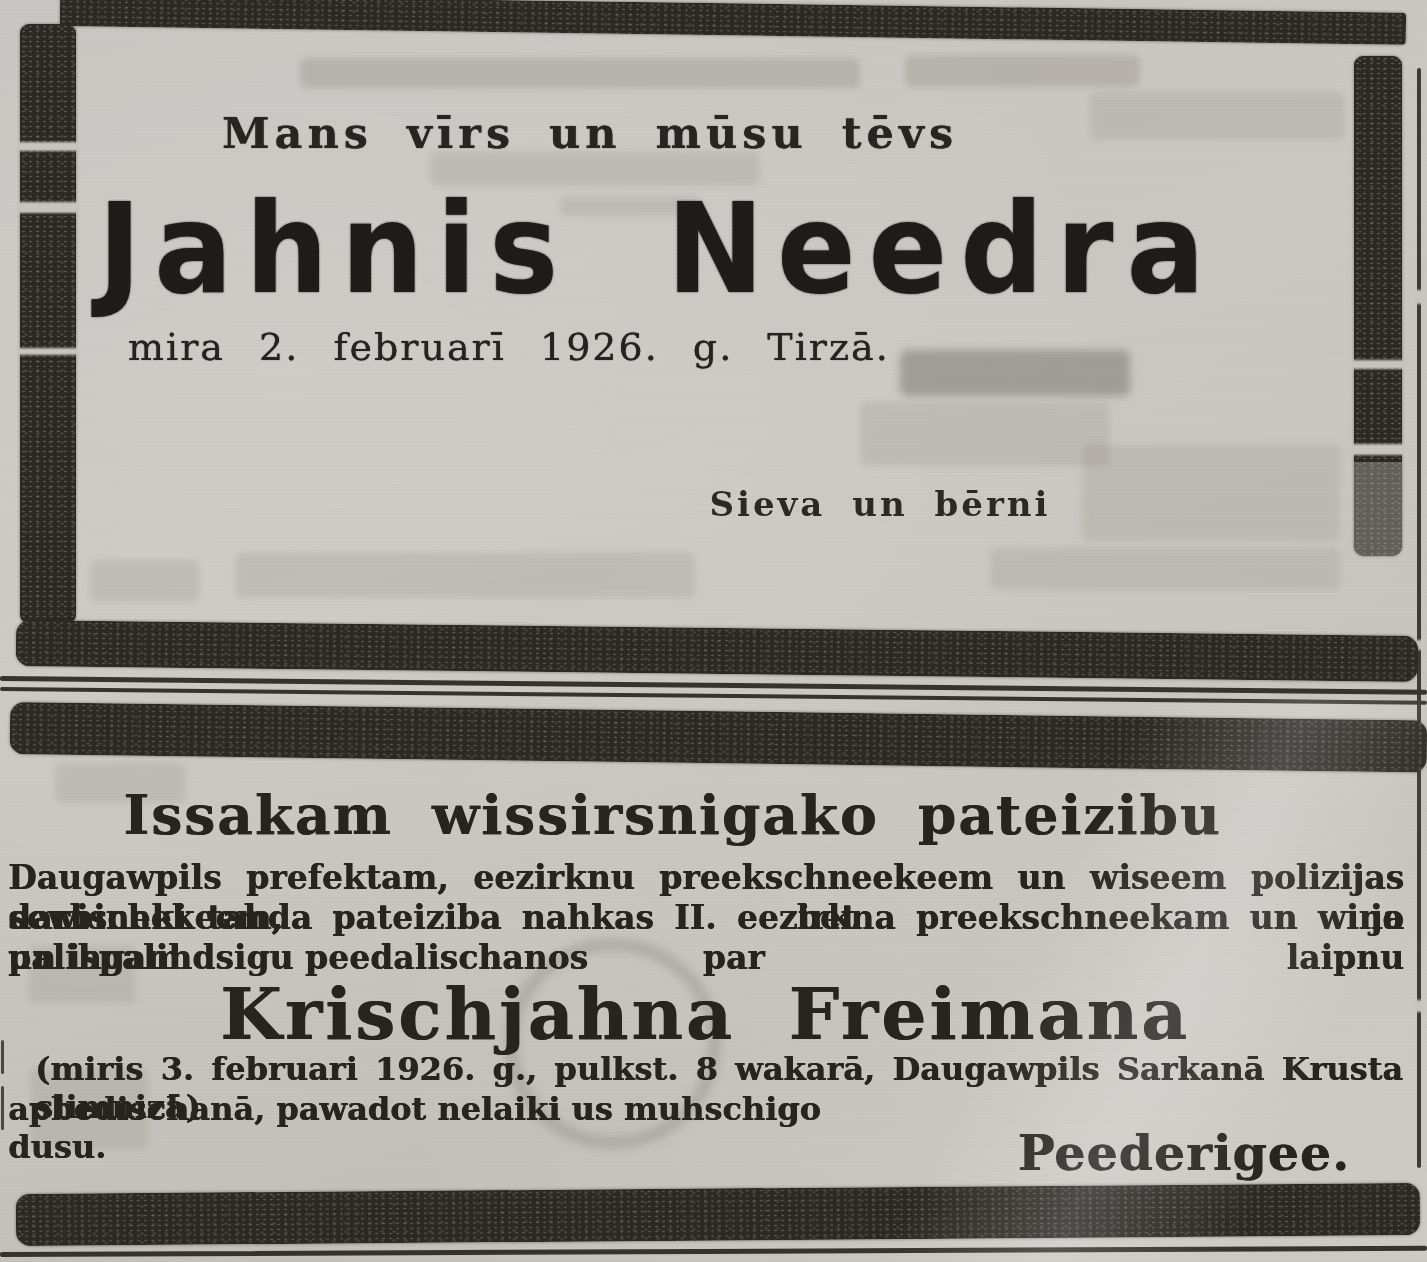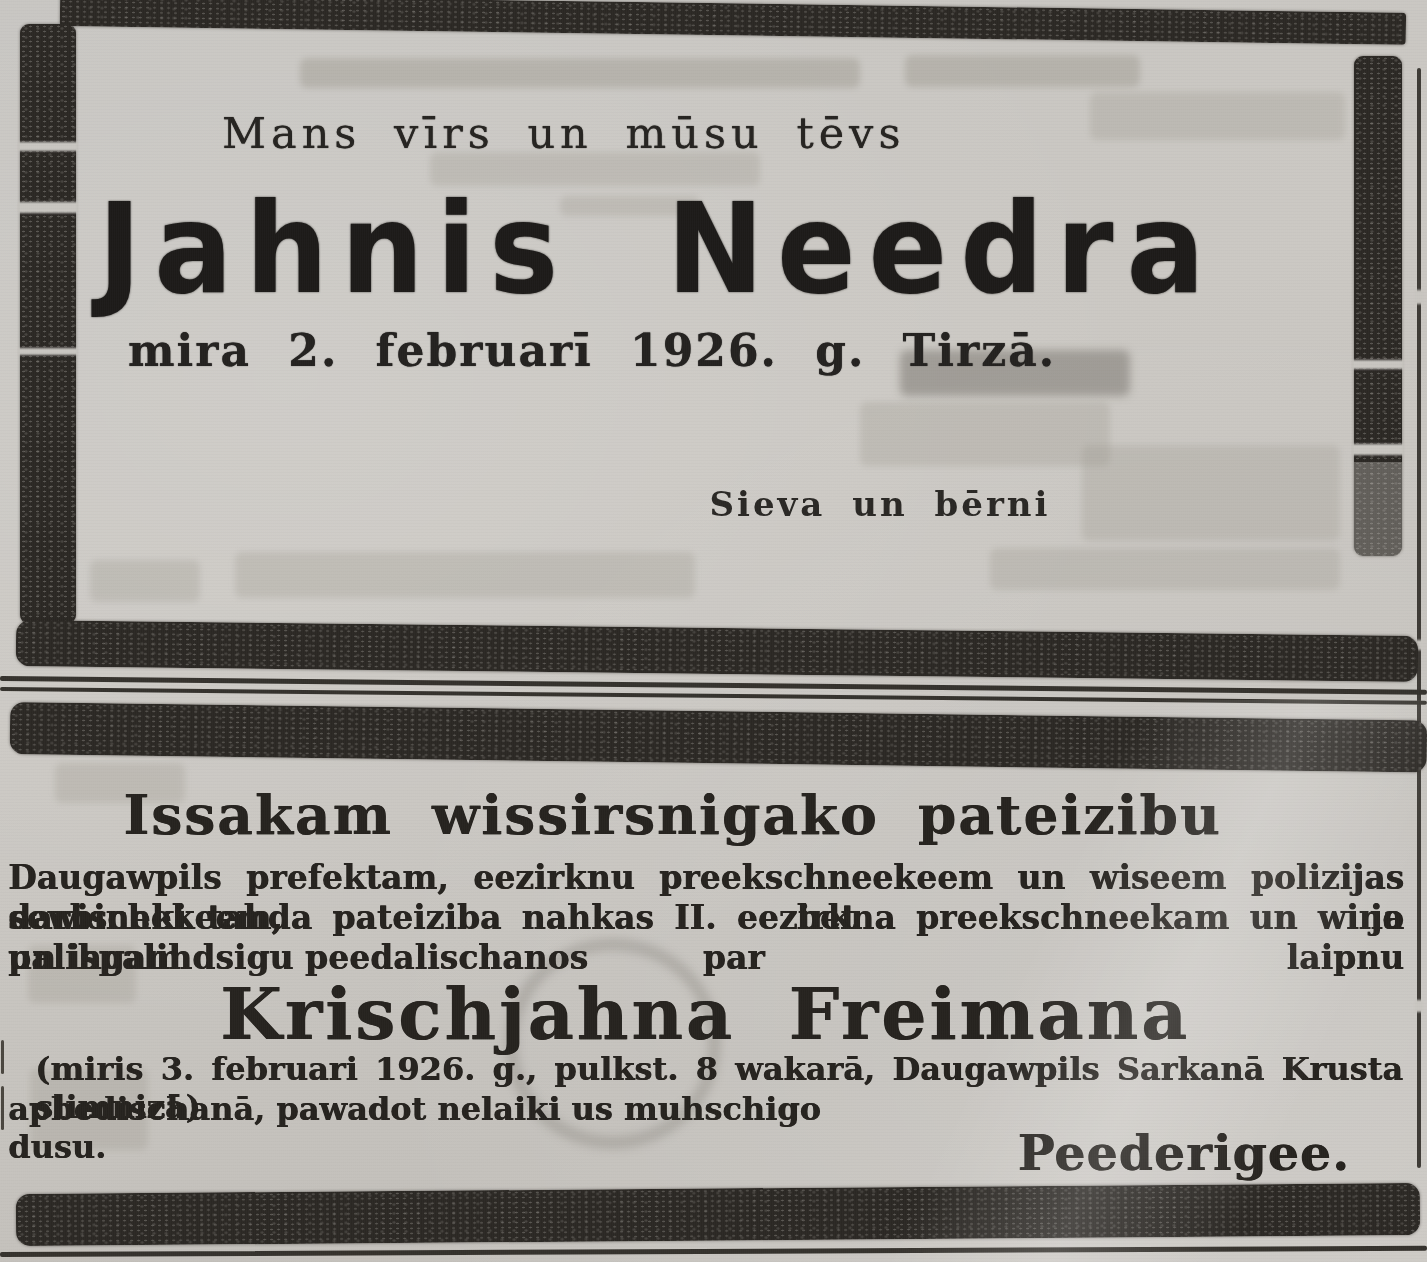--- a/index.html
+++ b/index.html
@@ -22,27 +22,27 @@
     box-shadow:0 0 3px rgba(40,36,32,.55);
   }
   .rule{position:absolute;background:#35322d;border-radius:2px;}
   .gap{position:absolute;background:#c8c5c0;filter:blur(1px);}
   
   .ghost{position:absolute;background:#9b978d;opacity:.42;filter:blur(3px);border-radius:7px;}
   .ghost.dk{background:#75716a;opacity:.5;filter:blur(4px);}
   .ghost.lt{opacity:.28;}
   .ring{position:absolute;border:13px solid rgba(120,115,106,.28);border-radius:50%;filter:blur(4px);}
   
-  .intro{font-weight:400;font-size:43px;letter-spacing:5px;word-spacing:14px;color:#262421;text-shadow:0 0 1px #262421;}
+  .intro{font-weight:700;font-size:43px;letter-spacing:5px;word-spacing:14px;color:#262421;text-shadow:0 0 1px #262421;}
   .bigname{
     font-family:"DejaVu Sans", sans-serif;font-weight:800;font-size:116px;
     letter-spacing:13px;word-spacing:42px;color:#1d1b19;white-space:nowrap;
     transform:scaleY(1.07);transform-origin:top left;text-shadow:0 0 2px rgba(29,27,25,.8);
   }
-  .died{font-weight:700;font-size:44px;letter-spacing:2px;word-spacing:20px;color:#242220;text-shadow:0 0 1px #242220;}
+  .died{font-weight:400;font-size:38px;letter-spacing:2px;word-spacing:20px;color:#242220;text-shadow:0 0 1px #242220;}
   .sieva{font-weight:700;font-size:34px;letter-spacing:3px;word-spacing:12px;color:#2a2825;margin-top:32px;}
   .family{font-weight:400;font-size:57px;letter-spacing:3px;word-spacing:16px;color:#2b2926;text-shadow:0 0 1px rgba(43,41,38,.6);}
   
   .frak{font-family:"DejaVu Serif",serif;font-weight:700;color:#26231f;text-shadow:.6px 0 0 #26231f;}
   .h2{font-size:55px;letter-spacing:2px;word-spacing:18px;}
   .body1{font-size:33px;line-height:40px;}
   .just{text-align:justify;text-align-last:justify;}
   .name2{font-size:71px;letter-spacing:3px;word-spacing:26px;}
   .det{font-size:32px;}
   .sig{font-size:49px;letter-spacing:1px;}

